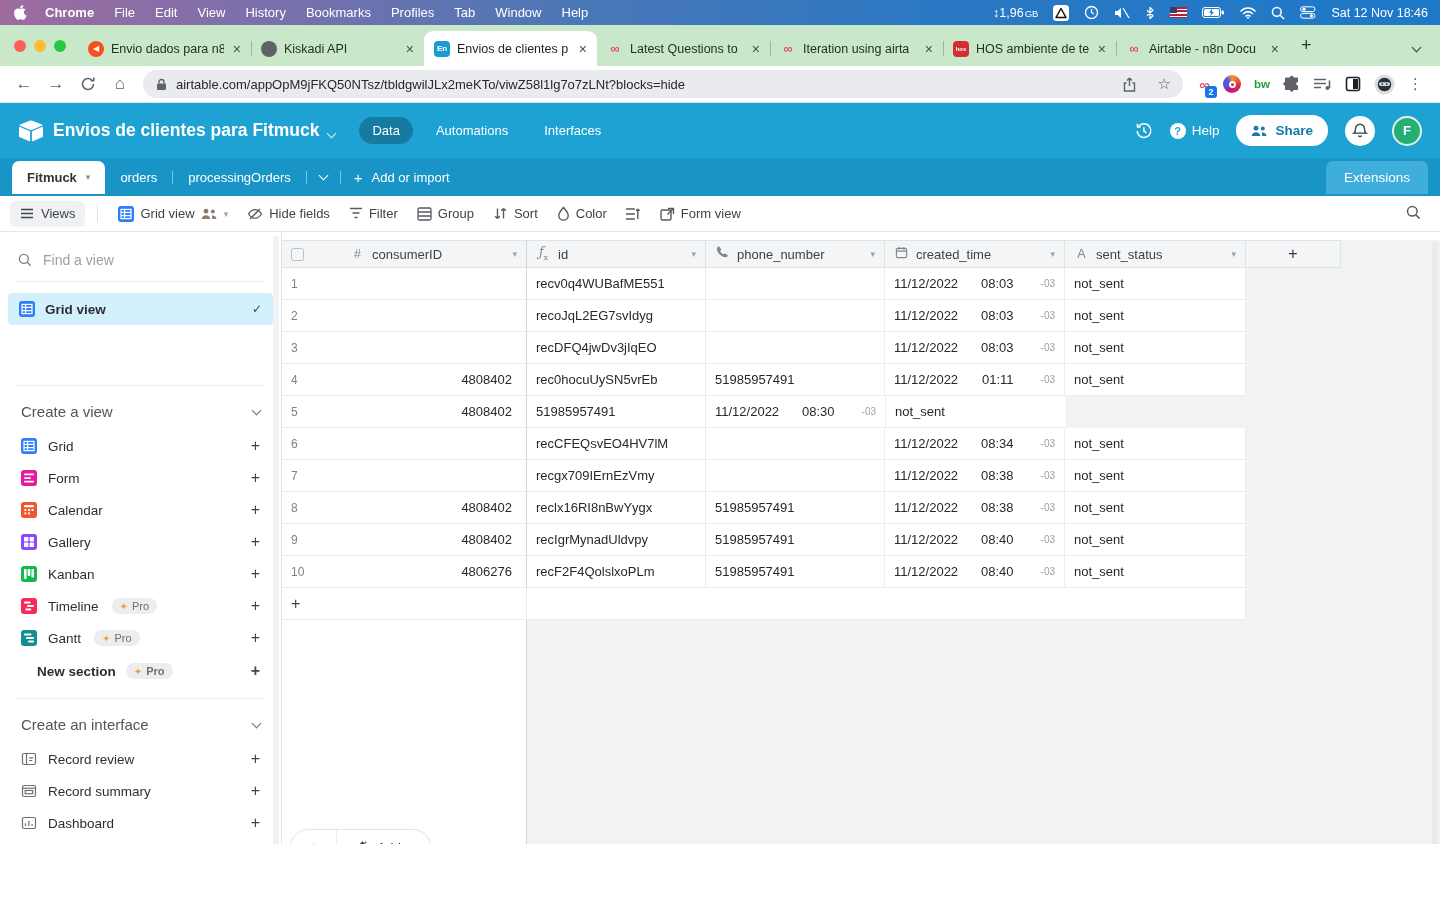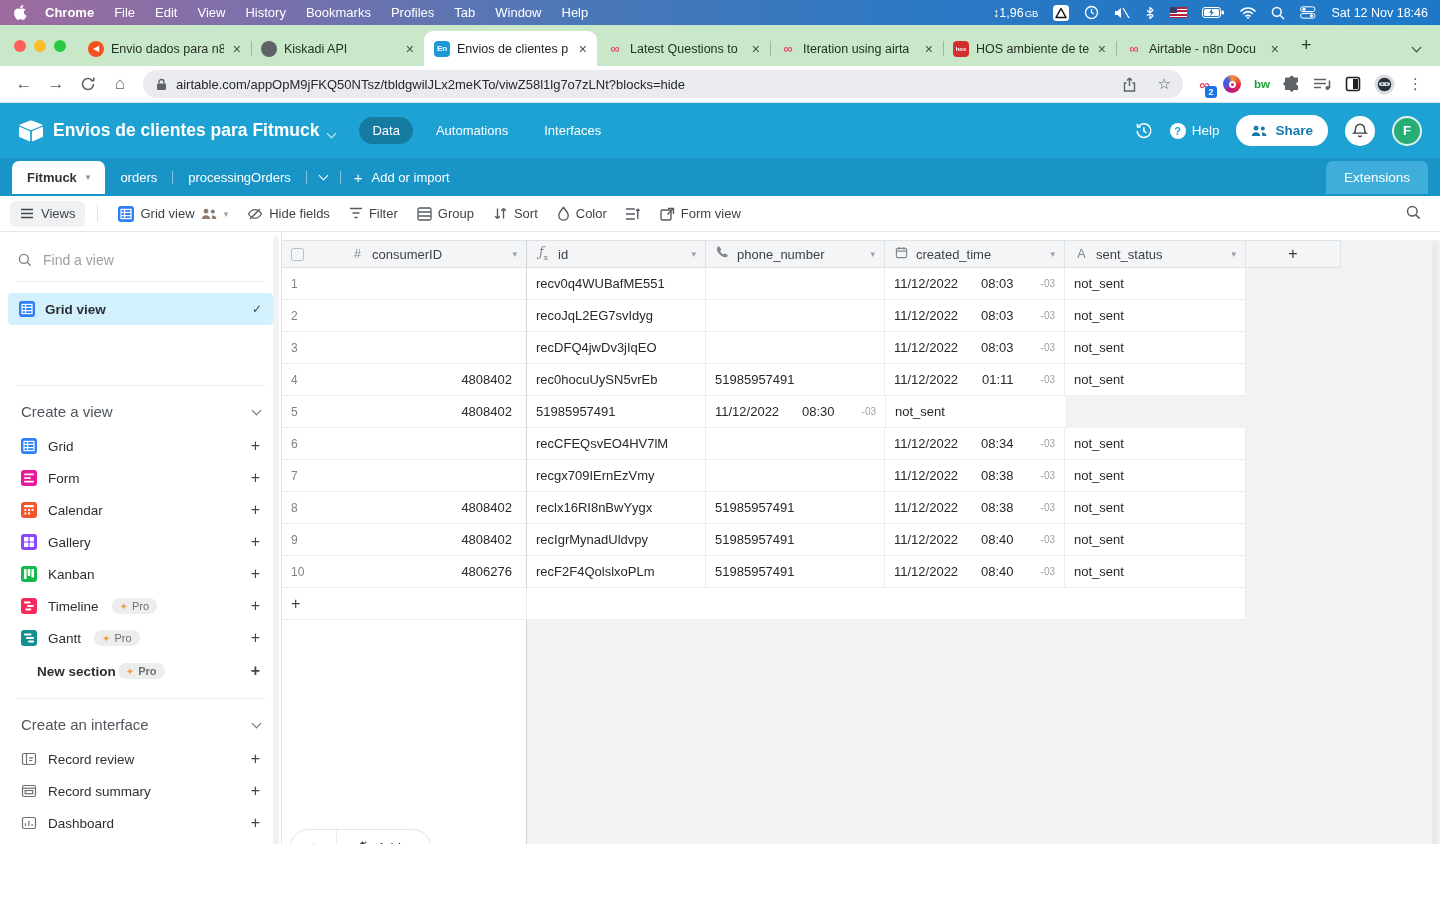--- a/index.html
+++ b/index.html
@@ -83,21 +83,21 @@
 .sb-gap{height:60px}
 .sb-div{height:1px;background:#ebedef;margin:0 16px}
 .sec-head{display:flex;align-items:center;justify-content:space-between;padding:17px 21px 10px;color:#50565c;font-size:15px}
 .sec-head .chev{color:#6b7176}
 .sb-item{height:32px;display:flex;align-items:center;gap:11px;padding:0 21px;font-size:13.5px;color:#2b2f33}
 .vicon{width:16px;height:16px;flex:none;display:flex}
 .vicon svg{display:block}
 .plus{margin-left:auto;color:#3f4449;font-size:16px}
 .pro{background:#ededee;border-radius:10px;display:flex;align-items:center;gap:4px;padding:2px 8px;font-size:11px;color:#6b7176;margin-left:2px}
 .spark{color:#e8a33d;font-size:10px}
-.new-sec{height:34px;display:flex;align-items:center;gap:0;padding:0 21px 0 37px;font-size:13.5px;font-weight:600;color:#2b2f33}
+.new-sec{height:34px;display:flex;align-items:center;gap:8px;padding:0 21px 0 37px;font-size:13.5px;font-weight:600;color:#2b2f33}
 .sb-scroll{position:absolute;right:2px;top:4px;bottom:4px;width:6px;background:#f0f2f3;border-radius:3px}
 
 .main{flex:1;background:#f1f2f3;display:flex;flex-direction:column;position:relative}
 .top-strip{height:8px;background:#fff}
 .ghead{display:flex;height:28px}
 .gh{background:#f4f5f6;border-right:1px solid #e0e3e5;border-top:1px solid #e0e3e5;border-bottom:1px solid #e0e3e5;display:flex;align-items:center;gap:7px;padding:0 9px;font-size:13px;color:#3d4247}
 .gh.first{width:245px;border-right-color:#d2d6d9}
 .gh.cid{width:179px}.gh.cphone{width:179px}.gh.ccreated{width:180px}.gh.cstatus{width:181px}
 .gh.caddcol{width:95px;justify-content:center;font-size:16px;color:#33373b}
 .gh .caret{margin-left:auto}

